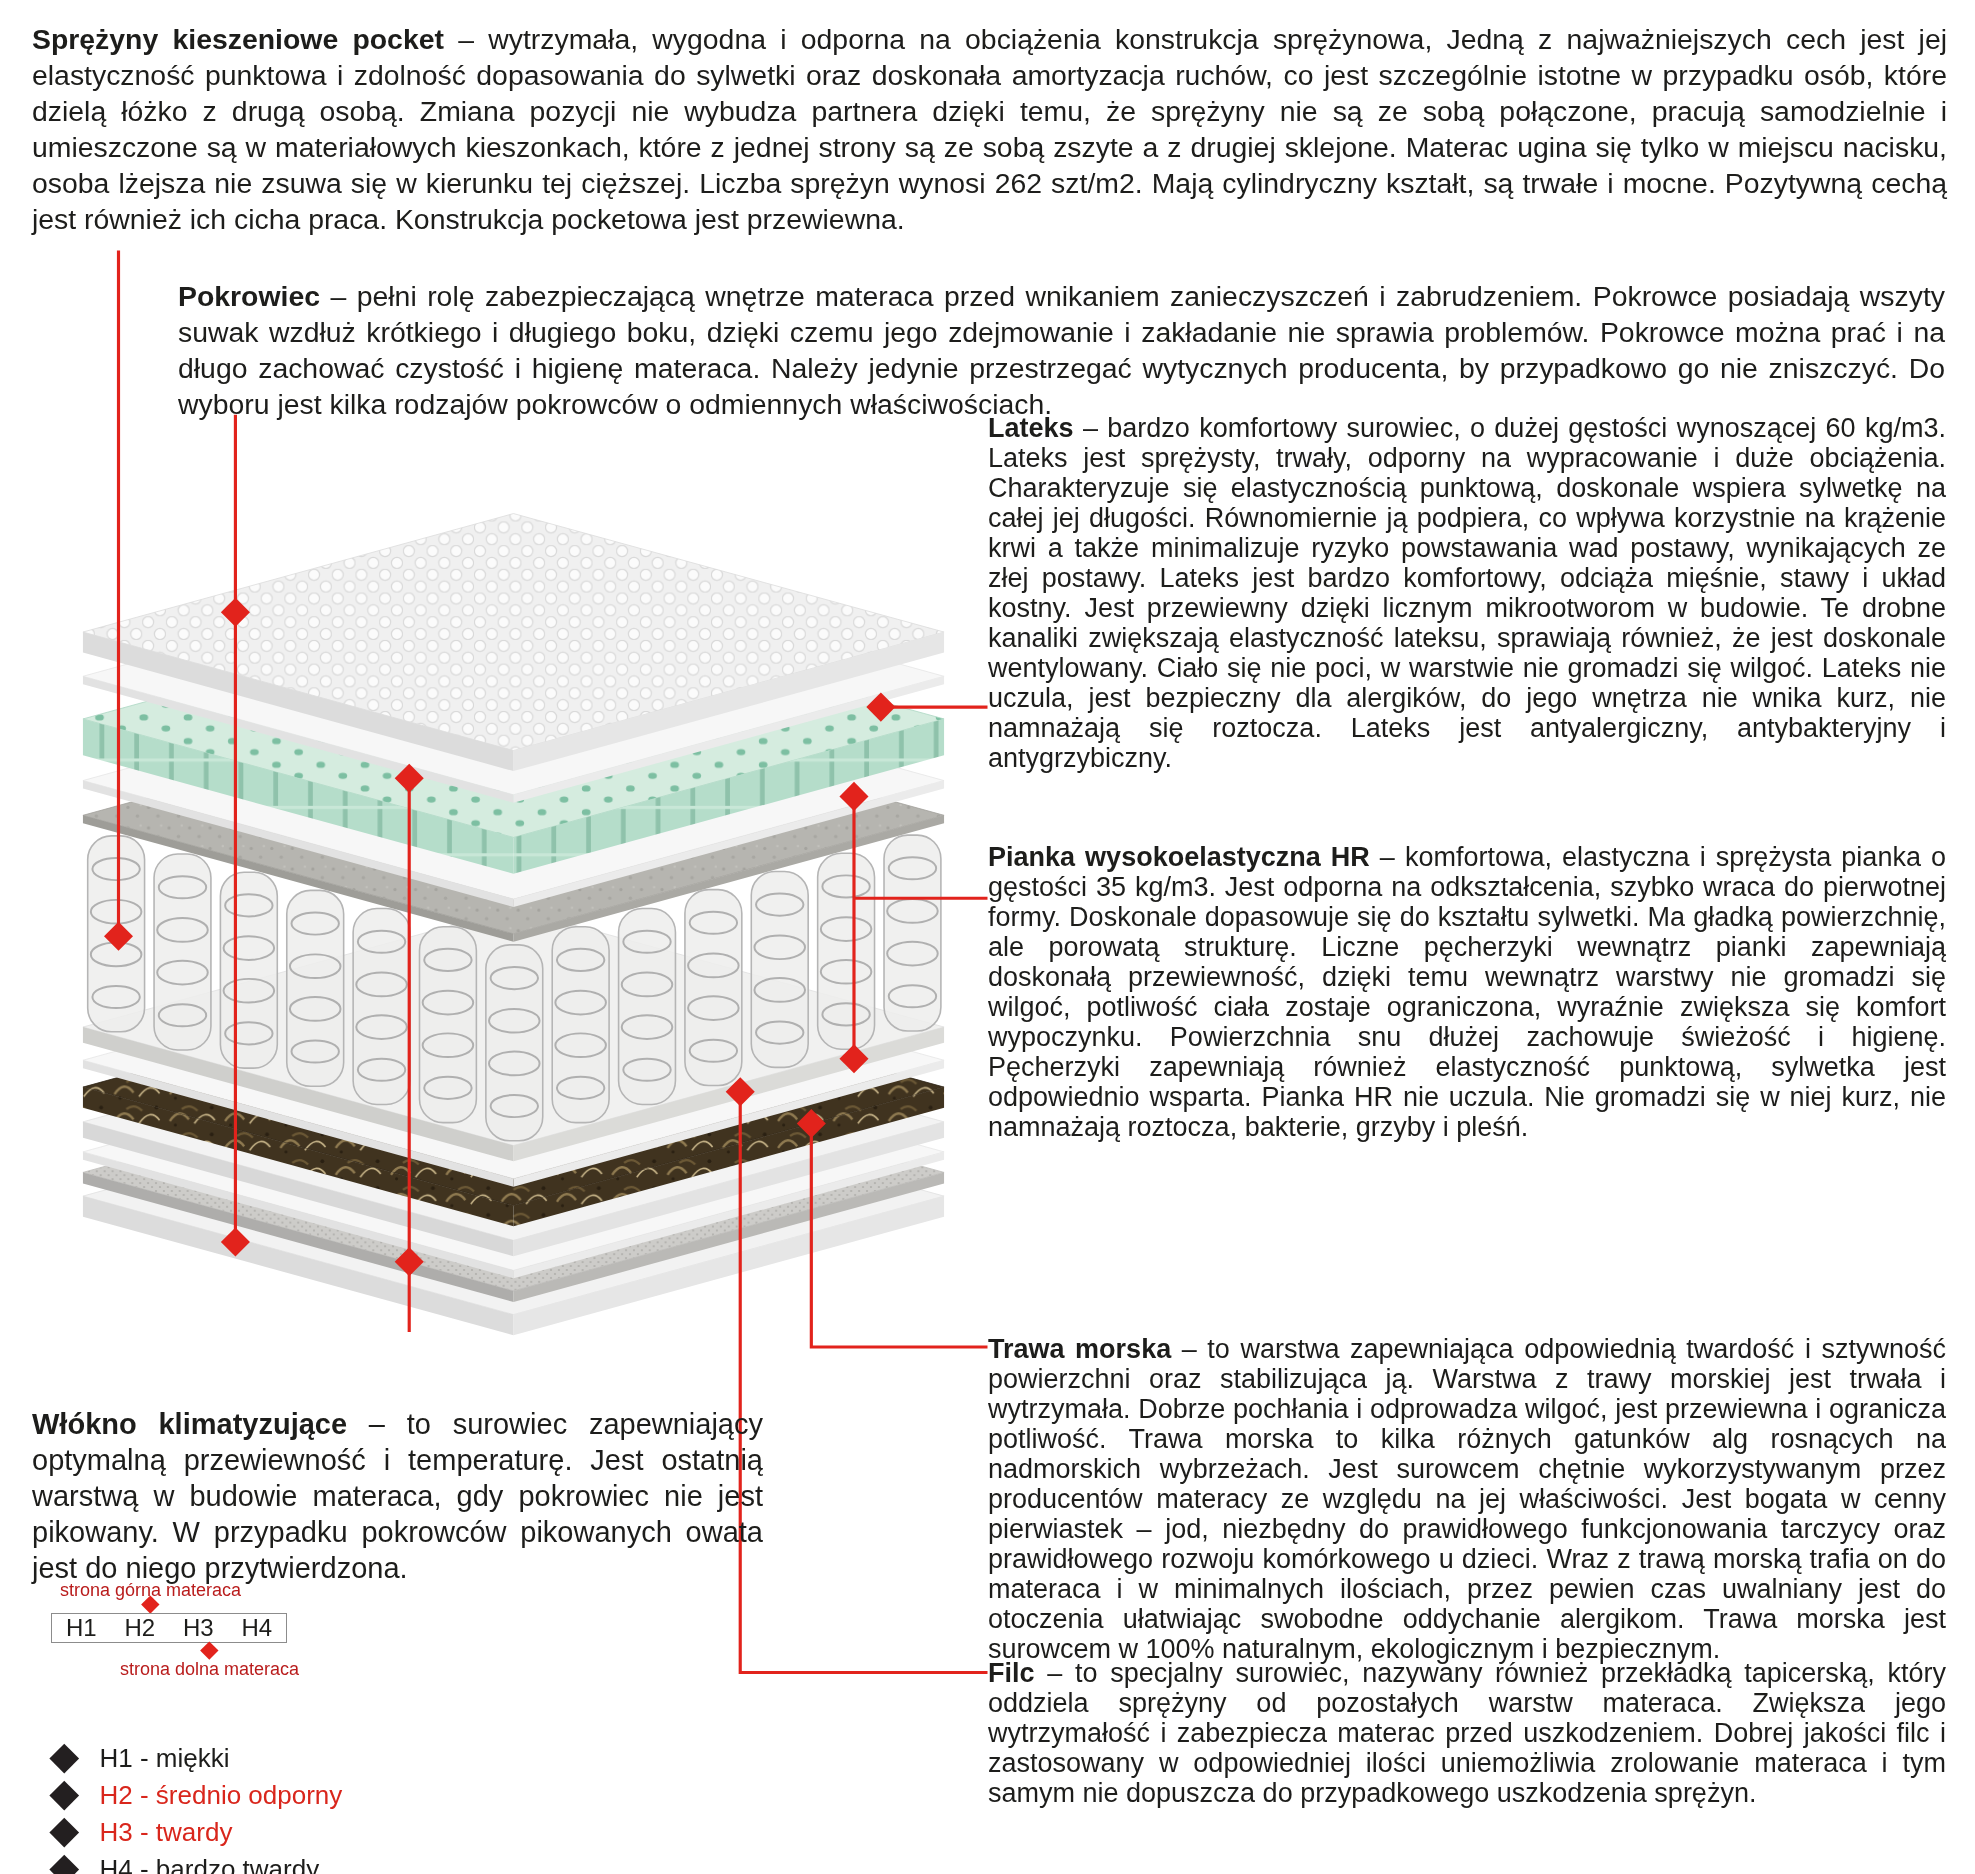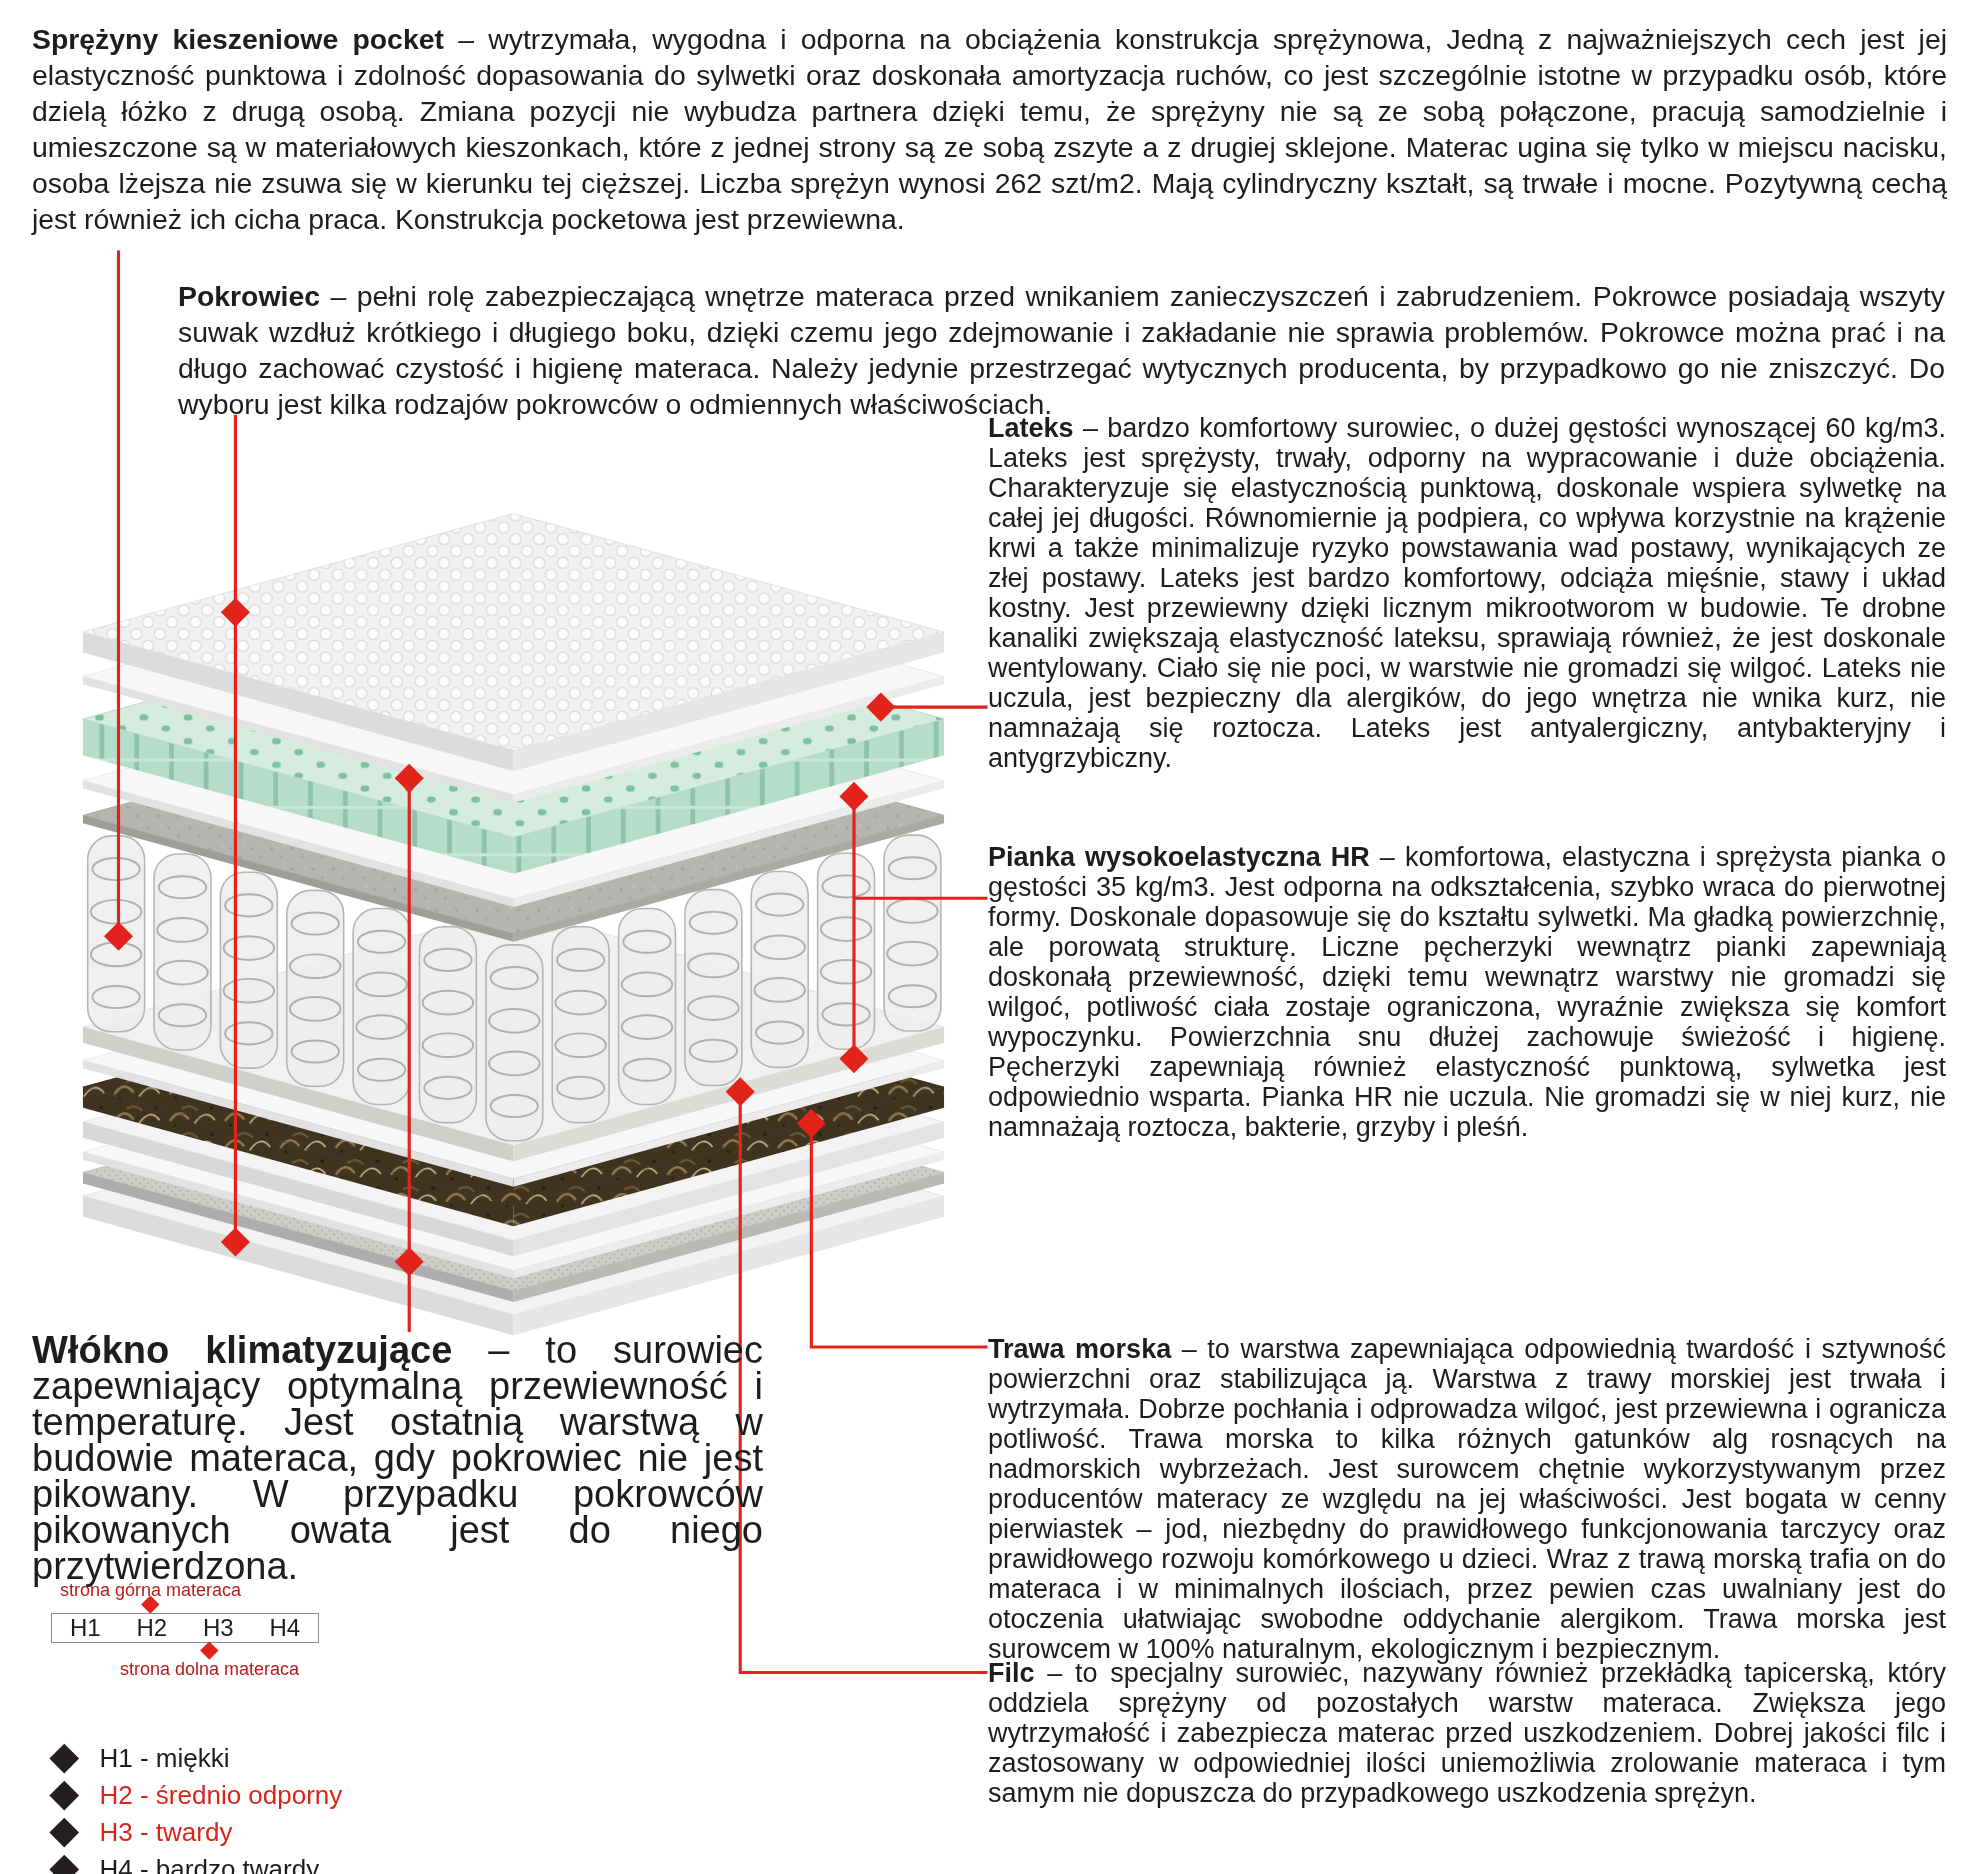--- a/index.html
+++ b/index.html
@@ -3,35 +3,35 @@
 <meta charset="utf-8">
 <style>
   html,body{margin:0;padding:0;background:#ffffff;}
   .page{position:relative;width:1975px;height:1874px;background:#fff;overflow:hidden;
         font-family:"Liberation Sans", sans-serif;color:#1d1d1b;}
   .page p{margin:0;}
   .para{position:absolute;text-align:justify;}
   .para b{font-weight:bold;}
   .p-intro{left:32px;top:20.5px;width:1915px;font-size:28.4px;line-height:36px;}
   .p-pokrowiec{left:178px;top:278px;width:1767px;font-size:28.4px;line-height:36px;}
-  .p-wlokno{left:32px;top:1332px;width:731px;font-size:38px;line-height:36px;}
+  .p-wlokno{left:32px;top:1406px;width:731px;font-size:29px;line-height:36px;}
   .rp{left:988px;width:958px;font-size:27px;line-height:30px;}
   .rp-lateks{top:413px;}
   .rp-pianka{top:842px;}
   .rp-trawa{top:1334px;}
   .rp-filc{top:1658px;}
   svg.diagram{position:absolute;left:0;top:0;width:1975px;height:1874px;pointer-events:none;}
   
   .hs-label{position:absolute;width:237px;text-align:center;font-size:18px;color:#b91c1c;}
   .hs-label-top{left:32px;top:1580px;}
   .hs-label-bottom{left:91px;top:1659px;}
   .hs-dia{position:absolute;width:12.6px;height:12.6px;background:#e2231c;transform:rotate(45deg);}
   .hs-dia-top{left:144px;top:1598px;}
   .hs-dia-bottom{left:203px;top:1644px;}
-  .hs-box{position:absolute;left:51px;top:1613px;width:268px;height:30px;border:1.6px solid #8c8c8c;
+  .hs-box{position:absolute;left:51px;top:1613px;width:236px;height:30px;border:1.6px solid #8c8c8c;
           display:flex;align-items:center;box-sizing:border-box;}
   .hs-box span{flex:1;text-align:center;font-size:24px;color:#1d1d1b;}
   
   .legend{position:absolute;left:38px;top:1727px;list-style:none;margin:16px;padding:0;}
   .legend li{display:flex;align-items:center;margin-bottom:7.1px;height:30px;}
   .ldia{width:20.5px;height:20.5px;background:#231f20;transform:rotate(45deg);margin-right:25px;flex:0 0 auto;}
   .legend li span.lab{font-size:26px;color:#1d1d1b;}
   .legend li.red span.lab{color:#d9261c;}
 </style>
 </head>

